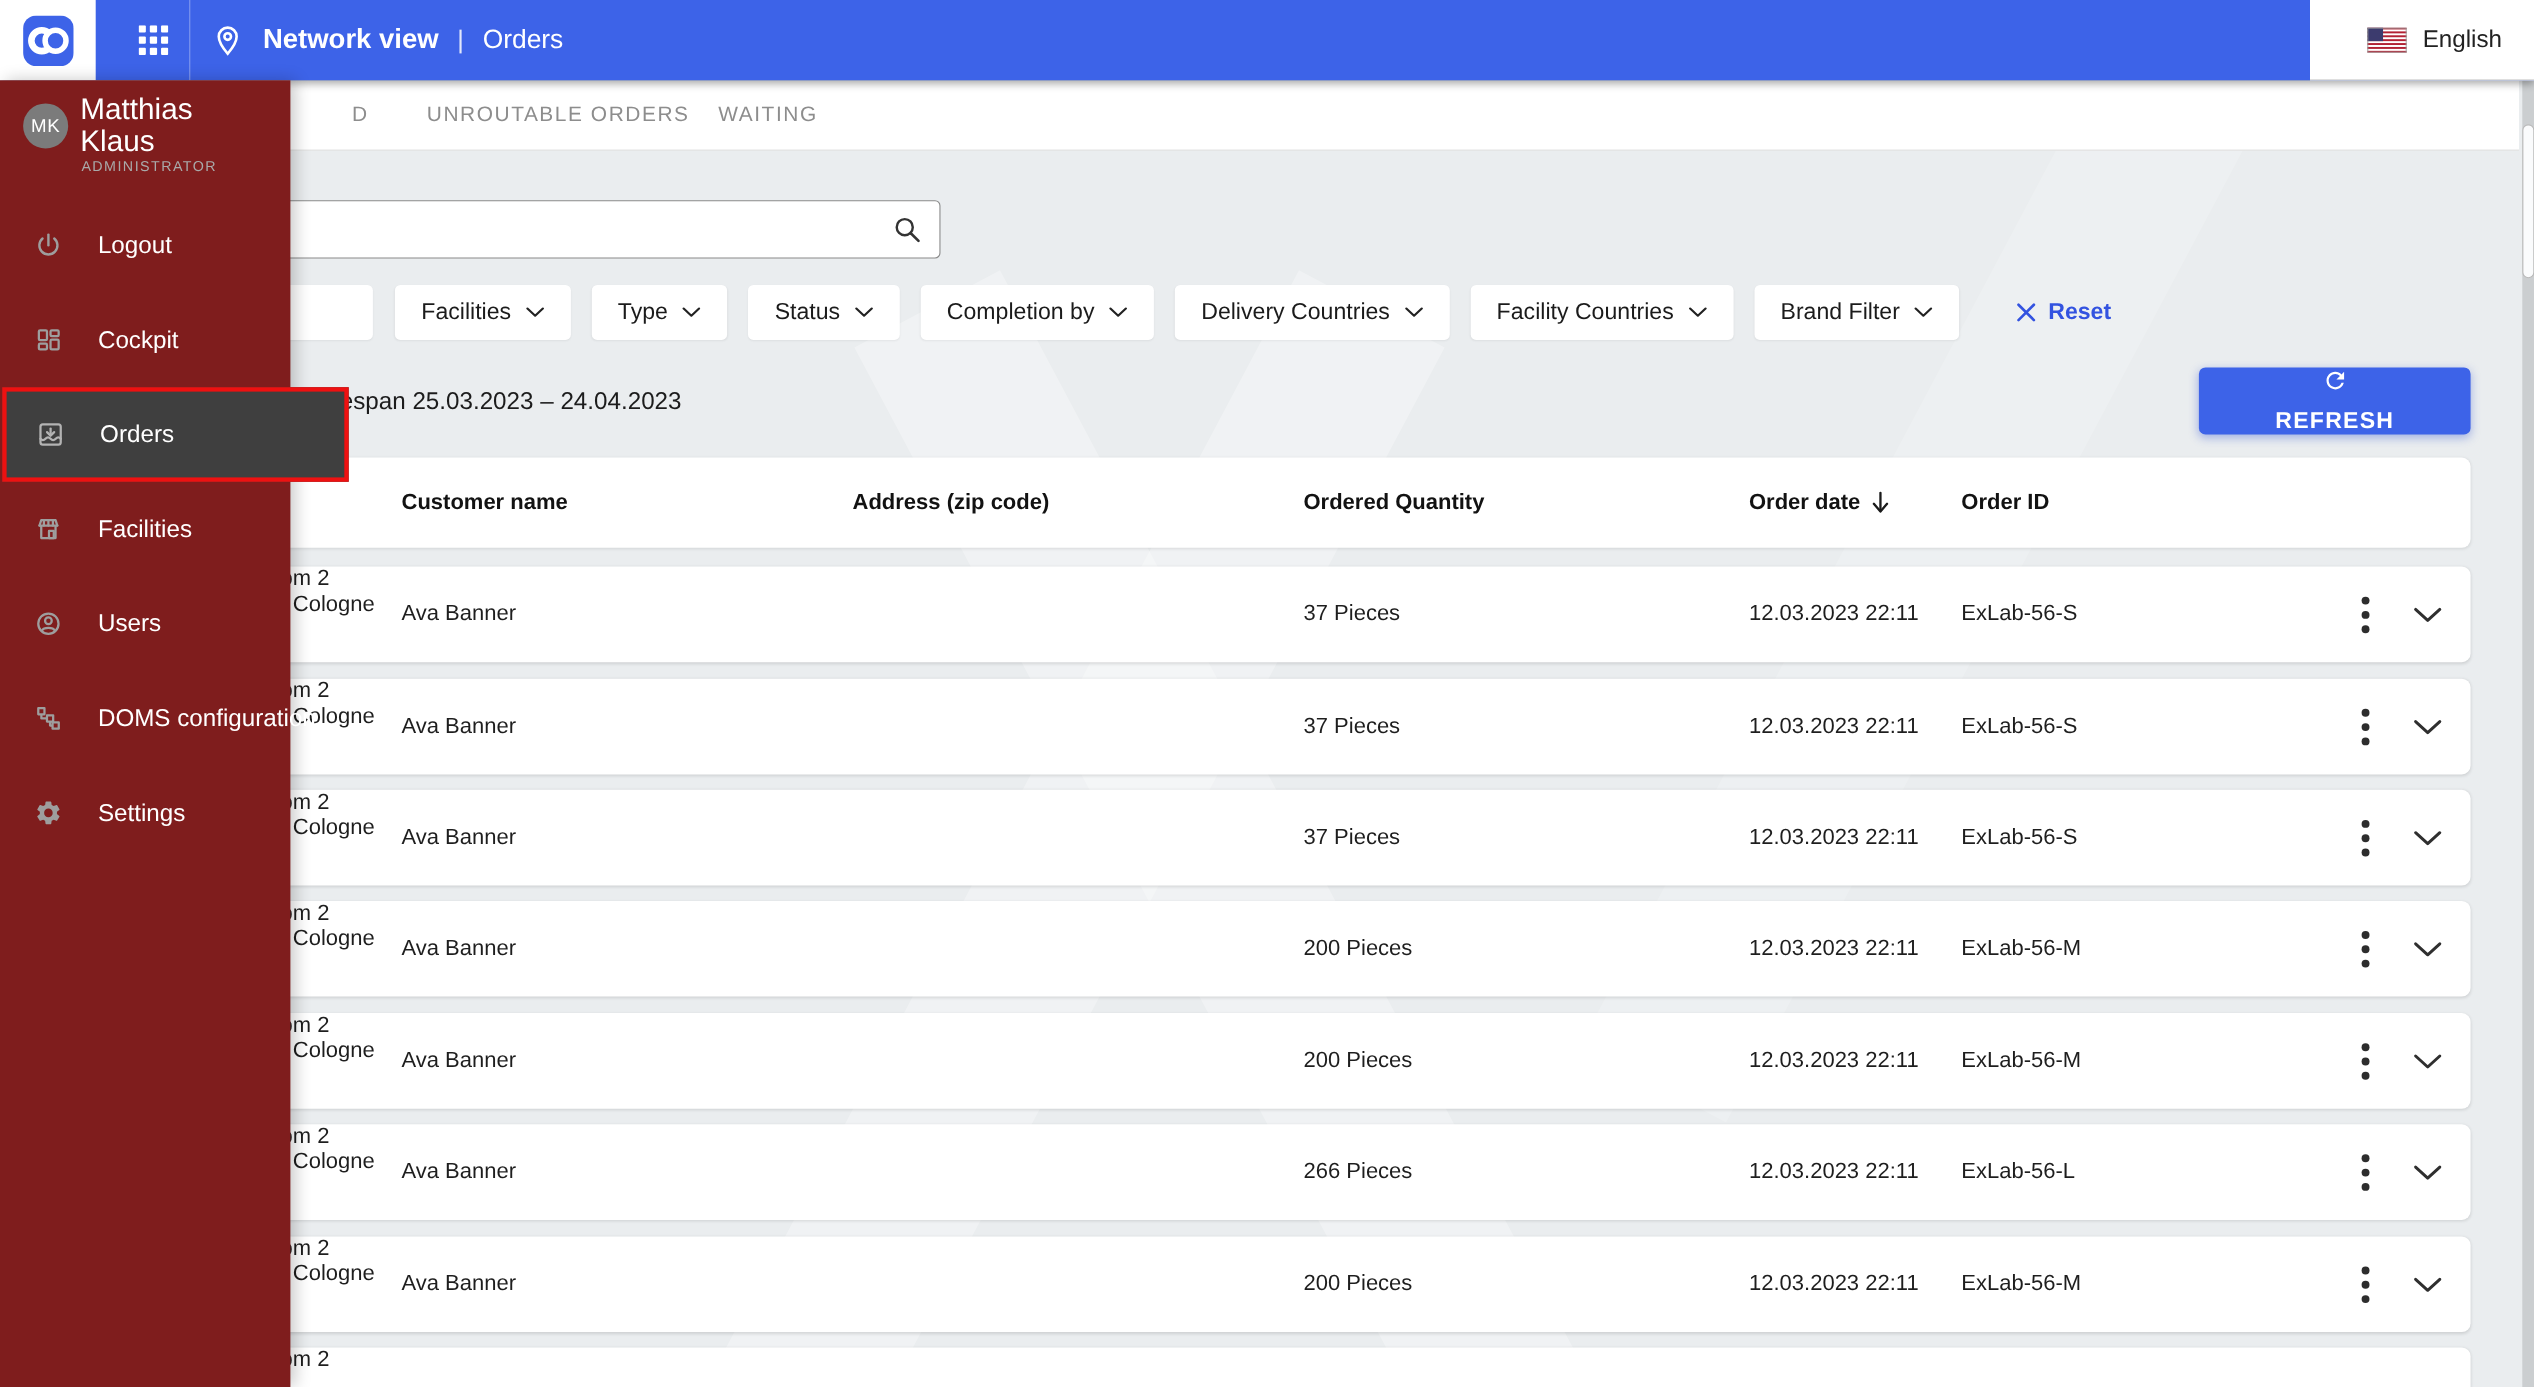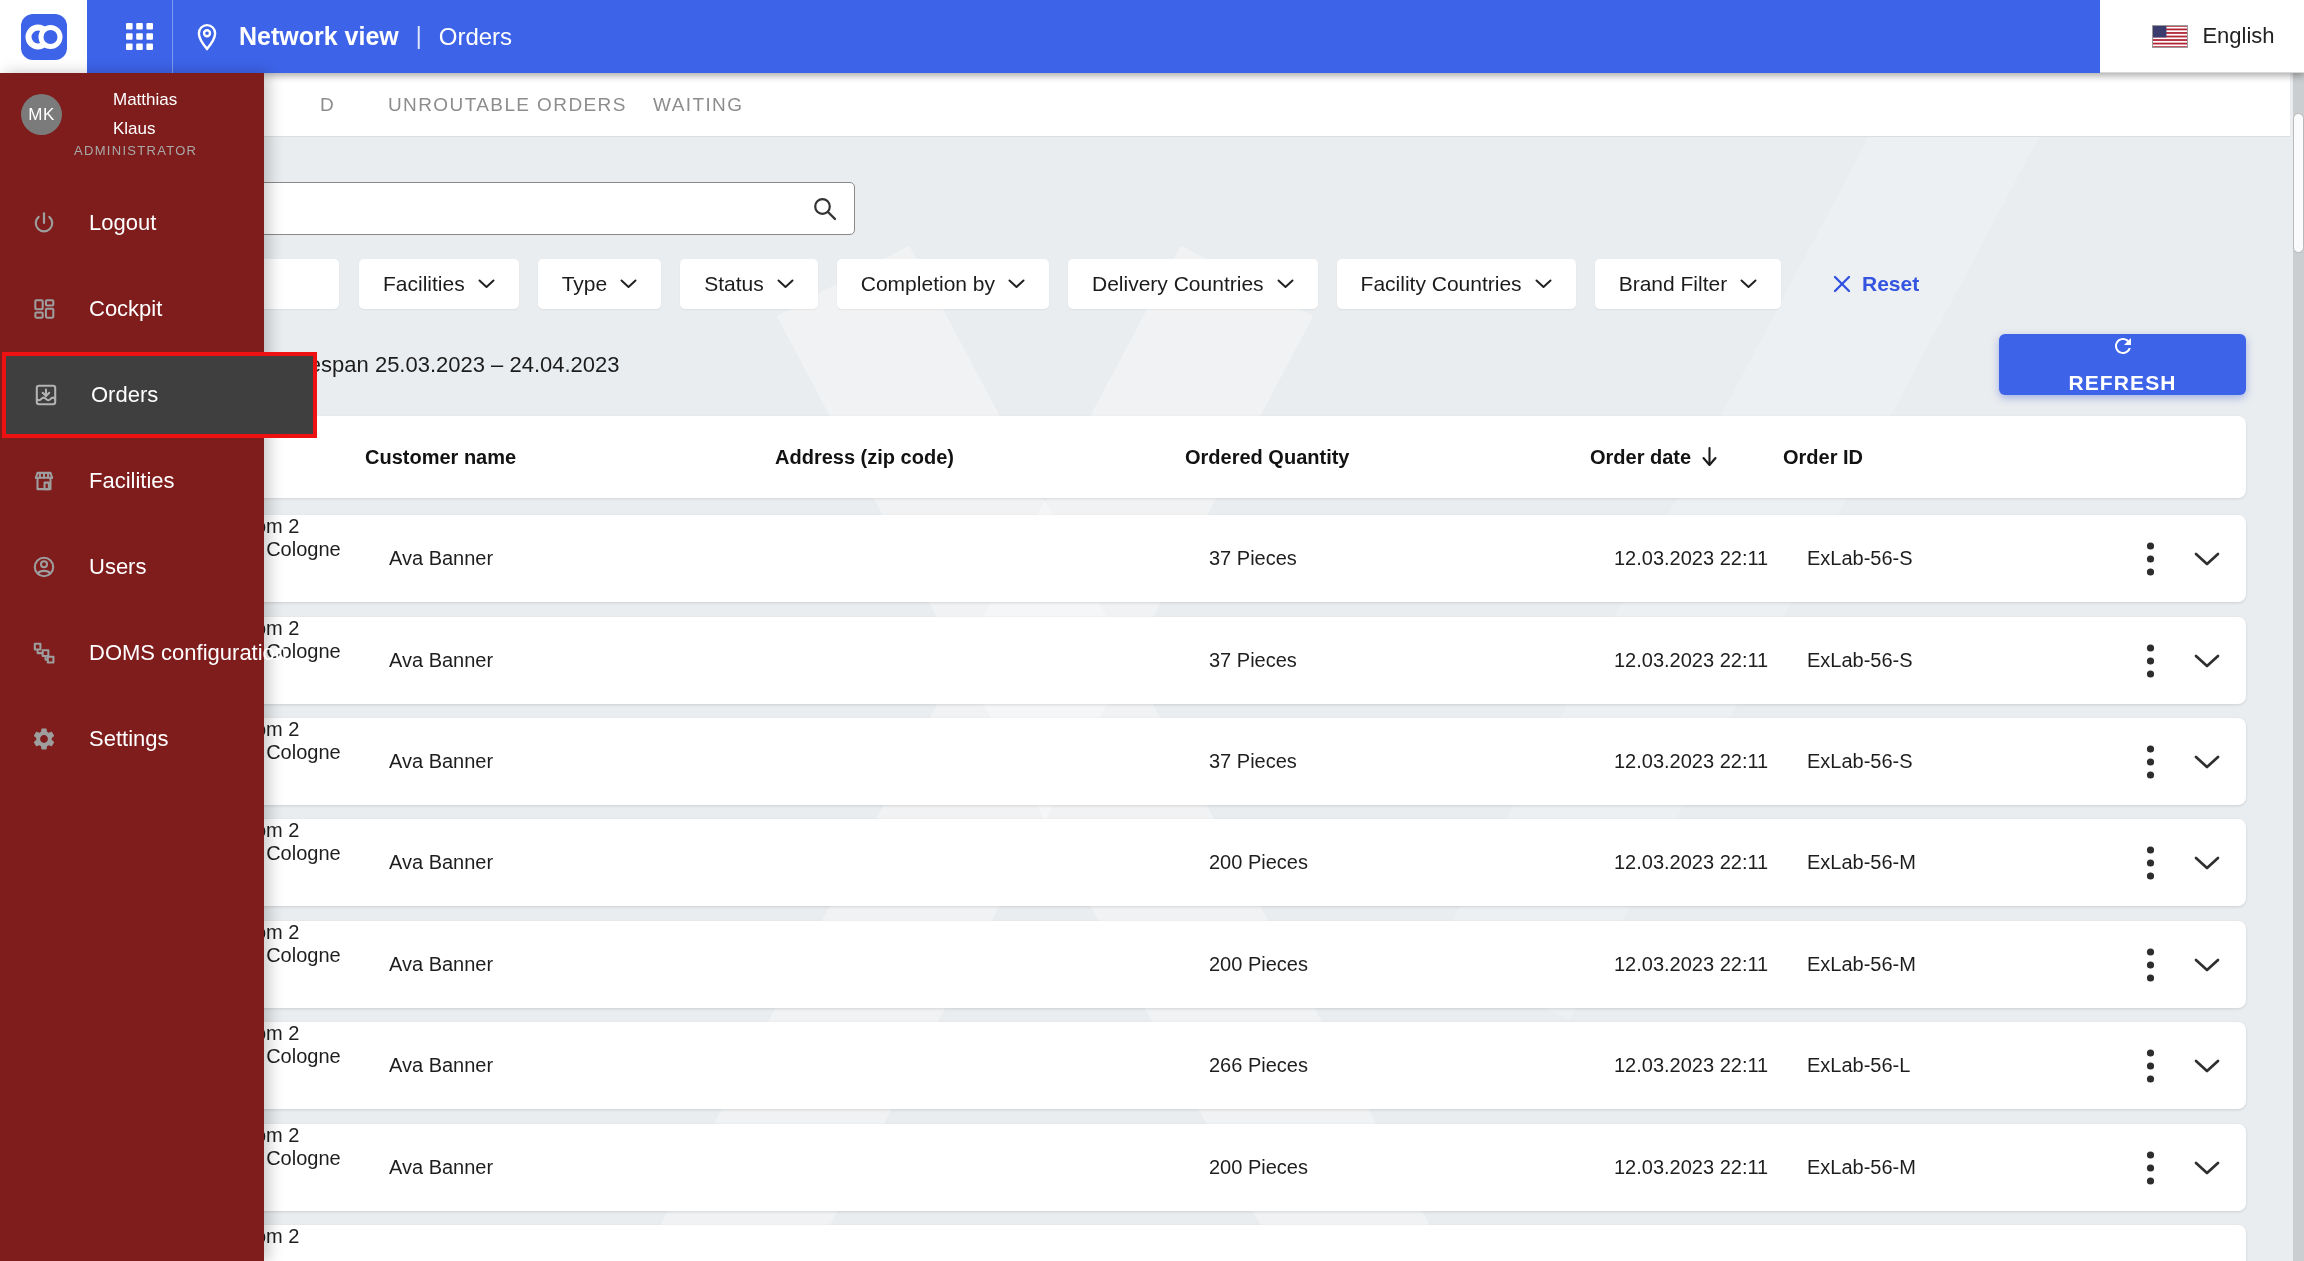--- a/index.html
+++ b/index.html
@@ -25,22 +25,22 @@
     border-bottom:1px solid #d8d8d8; display:flex; align-items:center; justify-content:center;
     gap:14px; cursor:pointer;padding-left:23px; }
   .lang-box .lang-label { font-size:22px; color:#222; }
 
   
   .sidebar { position:absolute; left:0; top:73px; width:264px; height:1188px;
     background:#7f1d1d; z-index:40; box-shadow:5px 0 14px rgba(0,0,0,.22); }
   .avatar { position:absolute; left:21px; top:21px; width:41px; height:41px; border-radius:50%;
     background:#7b7b7b; color:#fff; font-size:17px; display:flex; align-items:center;
     justify-content:center; letter-spacing:.5px; }
-  .user-name { position:absolute; left:73px; top:12px; color:#fff; font-size:17px;
-    line-height:29px; font-weight:500;margin-left:40px; }
+  .user-name { position:absolute; left:73px; top:12px; color:#fff; font-size:27px;
+    line-height:29px; font-weight:500; }
   .user-role { position:absolute; left:74px; top:70px; color:#a9a9a9; font-size:13px;
     letter-spacing:1.3px; }
   .nav { position:absolute; left:0; top:107px; width:318px; }
   .nav-item { height:86px; display:flex; align-items:center; padding-left:31px; gap:32px;
     color:#fff; font-size:22px; cursor:pointer; }
   .nav-item svg { flex:0 0 auto; }
   .nav-item.active { background:#3f3f3f; border:4px solid #ee1111;
     width:315px; margin-left:2px; padding-left:27px; }
 
   
@@ -83,21 +83,21 @@
   .header-card { position:absolute; left:205px; top:343px; width:2041px; height:82px;
     background:#fff; border-radius:8px; box-shadow:0 1px 3px rgba(0,0,0,.10); }
   .hcell { position:absolute; top:0; height:82px; display:flex; align-items:center;
     font-size:20px; font-weight:bold; color:#121212; gap:9px; cursor:pointer; }
   .h-customer{left:160px} .h-address{left:570px} .h-qty{left:980px}
   .h-date{left:1385px} .h-id{left:1578px}
 
   .row-card { position:absolute; left:205px; width:2041px; height:87px; background:#fff;
     border-radius:8px; box-shadow:0 1px 3px rgba(0,0,0,.12); }
   .cell { position:absolute; top:0; height:87px; display:flex; align-items:center;
-    font-size:20px; color:#1e1e1e; white-space:nowrap;margin-left:24px; }
+    font-size:20px; color:#1e1e1e; white-space:nowrap; }
   .c-customer{left:160px} .c-qty{left:980px} .c-date{left:1385px} .c-id{left:1578px}
   .c-address { left:570px; top:10px; height:auto; display:block; line-height:22.5px;
     font-size:20px; color:#1e1e1e; }
   .row-kebab { position:absolute; left:1928px; top:0; width:34px; height:87px; display:flex;
     align-items:center; justify-content:center; cursor:pointer; }
   .row-expand { position:absolute; left:1982px; top:0; width:40px; height:87px; display:flex;
     align-items:center; justify-content:center; cursor:pointer; }
 
   .scroll-track { position:absolute; right:0; top:0; width:11px; height:1188px;
     background:#cbced0; cursor:pointer; }

